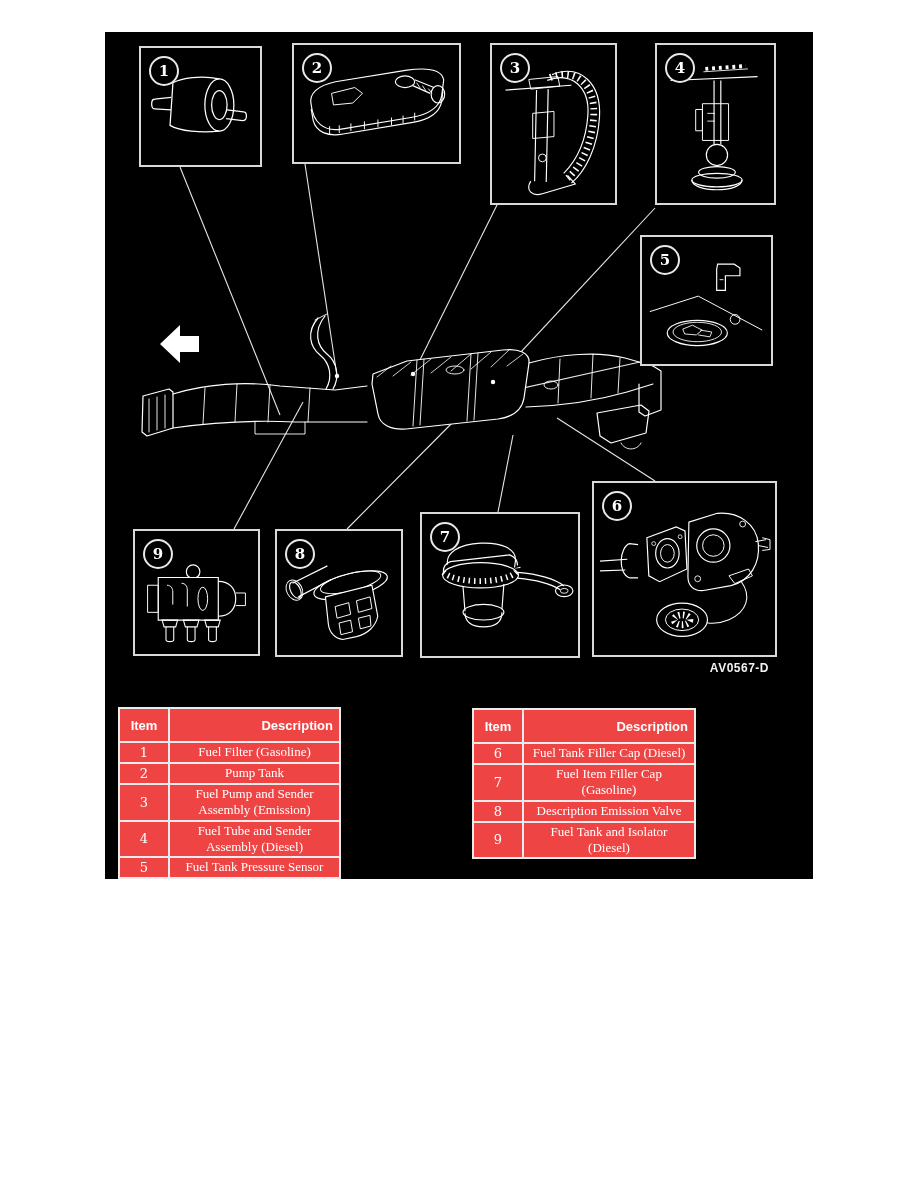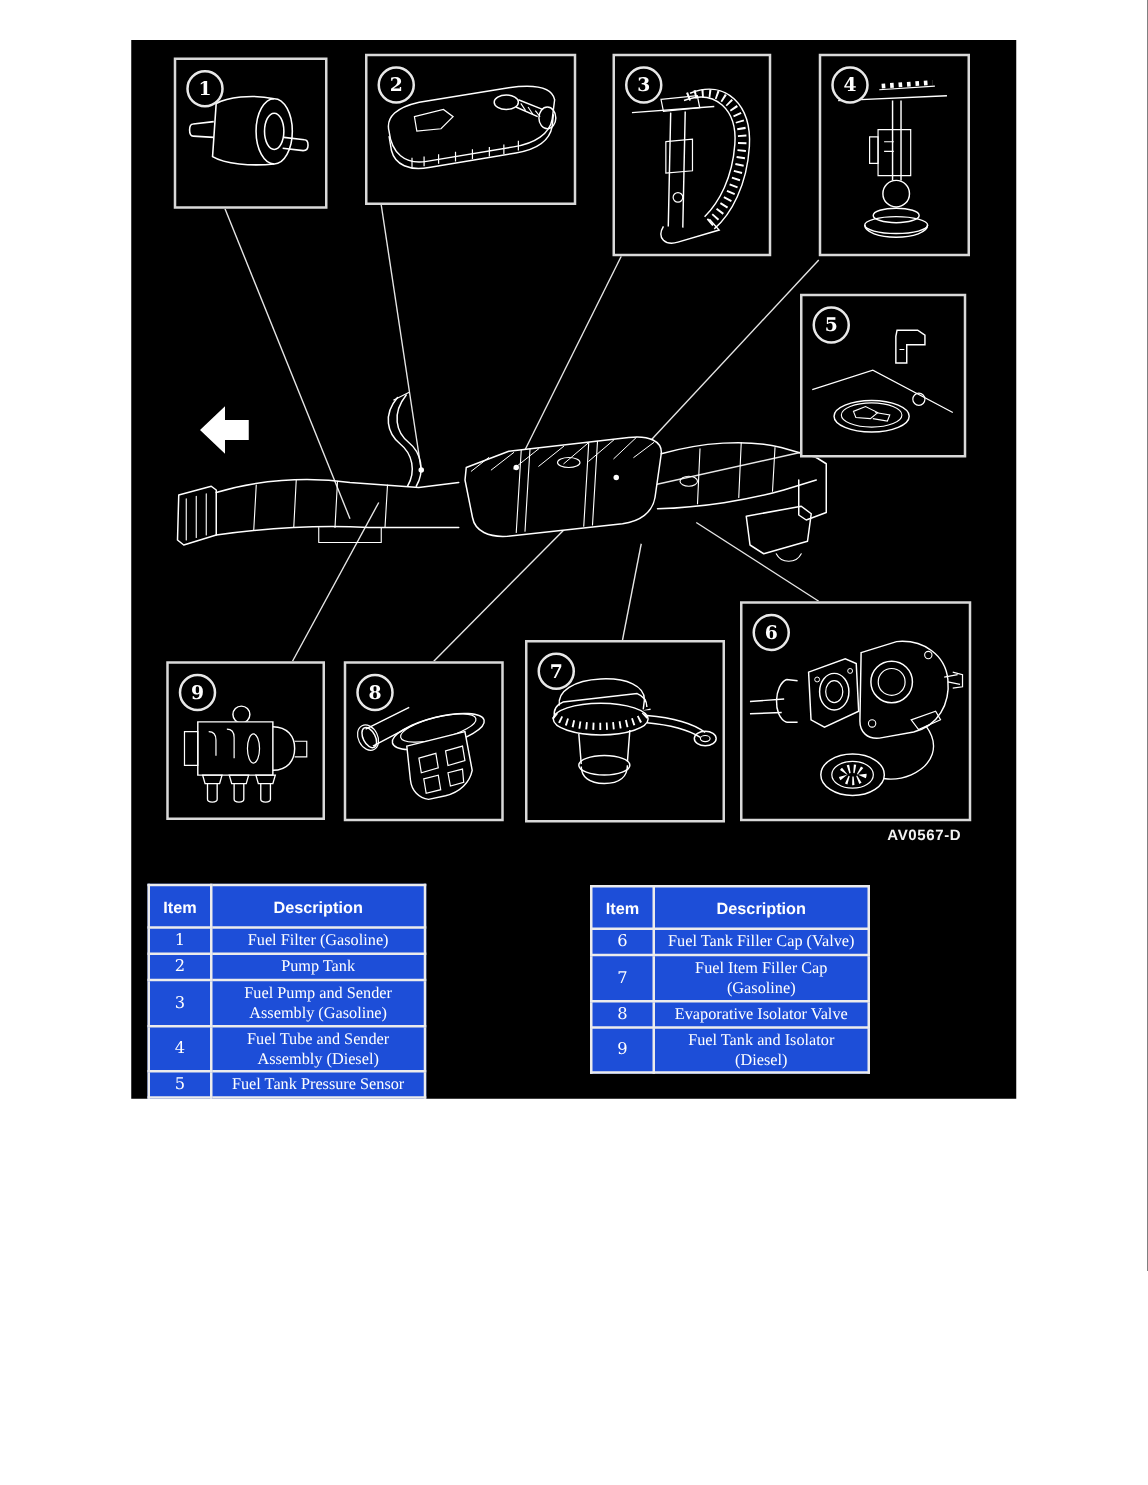--- a/index.html
+++ b/index.html
@@ -19,30 +19,30 @@
     position:absolute;left:8px;top:8px;width:26px;height:26px;border:2px solid #e8e8e8;
     border-radius:50%;background:#000;color:#fff;display:flex;align-items:center;justify-content:center;
     font-family:"DejaVu Serif",serif;font-weight:bold;font-size:15px;line-height:1;
   }
   .part-svg{position:absolute;left:0;top:0;width:100%;height:100%;}
   .fig-code{
     position:absolute;top:629px;right:44px;color:#f2f2f2;
     font-family:"Liberation Sans",sans-serif;font-size:12px;font-weight:bold;letter-spacing:0.5px;text-align:center;
   }
   table.data-table{
-    position:absolute;border-collapse:collapse;background:#1d4ed8;color:#fff;table-layout:fixed;
+    position:absolute;border-collapse:collapse;background:#ef4444;color:#fff;table-layout:fixed;
   }
   table.data-table th,table.data-table td{
     border:2px solid #ececec;padding:1px 6px;vertical-align:middle;
   }
   table.data-table th{
     font-family:"Liberation Sans",sans-serif;font-weight:bold;font-size:13px;height:30px;
   }
   th.item-h{width:36px;text-align:center;}
-  th.desc-h{text-align:center;}
+  th.desc-h{text-align:right;}
   td.item-c{
     width:36px;text-align:center;font-family:"DejaVu Serif",serif;font-size:13px;height:17px;
   }
   td.desc-c{
     font-family:"Liberation Serif",serif;font-size:13px;line-height:1.25;white-space:pre-line;text-align:center;
   }
   #table-left{left:13px;top:675px;width:223px;}
   #table-right{left:367px;top:676px;width:224px;}
 </style>
 </head>
@@ -267,21 +267,21 @@
       <td class="item-c">1</td>
       <td class="desc-c">Fuel Filter (Gasoline)</td>
     </tr>
     <tr>
       <td class="item-c">2</td>
       <td class="desc-c">Pump Tank</td>
     </tr>
     <tr>
       <td class="item-c">3</td>
       <td class="desc-c">Fuel Pump and Sender
-Assembly (Gasoline)</td>
+Assembly (Emission)</td>
     </tr>
     <tr>
       <td class="item-c">4</td>
       <td class="desc-c">Fuel Tube and Sender
 Assembly (Diesel)</td>
     </tr>
     <tr>
       <td class="item-c">5</td>
       <td class="desc-c">Fuel Tank Pressure Sensor</td>
     </tr>
@@ -289,30 +289,30 @@
     </table>
 
   <table class="data-table" id="table-right">
     <tbody>
         <tr>
       <th class="item-h">Item</th>
       <th class="desc-h">Description</th>
     </tr>
     <tr>
       <td class="item-c">6</td>
-      <td class="desc-c">Fuel Tank Filler Cap (Valve)</td>
+      <td class="desc-c">Fuel Tank Filler Cap (Diesel)</td>
     </tr>
     <tr>
       <td class="item-c">7</td>
       <td class="desc-c">Fuel Item Filler Cap
 (Gasoline)</td>
     </tr>
     <tr>
       <td class="item-c">8</td>
-      <td class="desc-c">Evaporative Isolator Valve</td>
+      <td class="desc-c">Description Emission Valve</td>
     </tr>
     <tr>
       <td class="item-c">9</td>
       <td class="desc-c">Fuel Tank and Isolator
 (Diesel)</td>
     </tr>
   </tbody>
     </table>
 
 </div>

